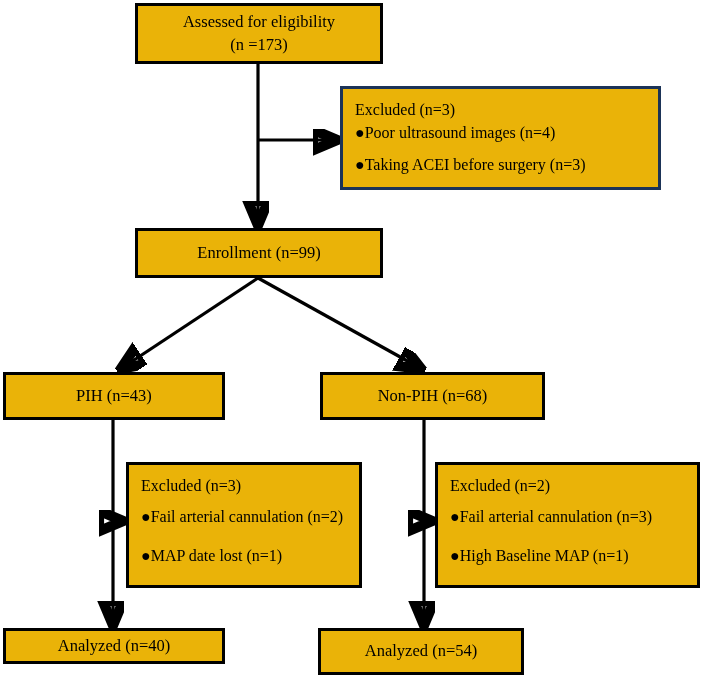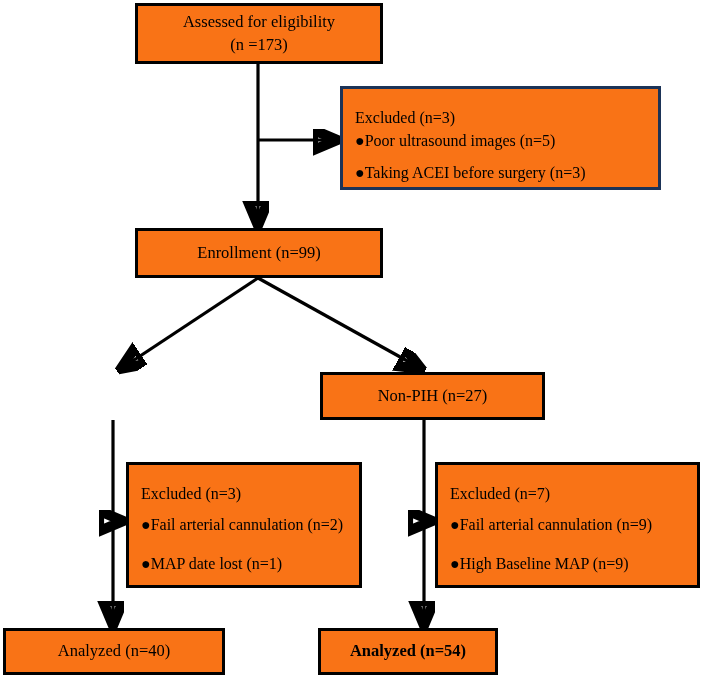--- a/index.html
+++ b/index.html
@@ -12,38 +12,38 @@
     width: 709px;
     height: 678px;
     background: #ffffff;
     font-family: "Liberation Serif", "DejaVu Serif", serif;
     color: #000000;
     overflow: hidden;
   }
   .node {
     position: absolute;
     box-sizing: border-box;
-    background: #f97316;
+    background: #eab308;
     border: 3px solid #000000;
     display: flex;
     flex-direction: column;
     justify-content: center;
   }
   .node.centered {
     align-items: center;
     text-align: center;
   }
   .node-line {
     font-size: 16.5px;
     line-height: 1.35;
     white-space: nowrap;
   }
   .node.listbox {
     align-items: flex-start;
-    padding: 18px 0 10px 12px;
+    padding: 10px 0 10px 12px;
     justify-content: flex-start;
   }
   .node.listbox .node-line {
     font-size: 16px;
   }
   .node.listbox .head-line {
     margin-bottom: 9px;
   }
   .node.listbox .bullet-line {
     margin-bottom: 18px;
@@ -104,46 +104,49 @@
     <line x1="424" y1="521" x2="431" y2="521" marker-end="url(#arrowhead)"></line>
   </svg>
 
   <div class="node centered" id="node-assessed" style="left:135px; top:3px; width:248px; height:61px;">
     <div class="node-line">Assessed for eligibility</div>
     <div class="node-line">(n =173)</div>
   </div>
 
   <div class="node listbox" id="excluded-top" style="left:340px; top:86px; width:321px; height:104px;">
     <div class="node-line head-line">Excluded (n=3)</div>
-    <div class="node-line bullet-line">●Poor ultrasound images (n=5)</div>
+    <div class="node-line bullet-line">●Poor ultrasound images (n=4)</div>
     <div class="node-line bullet-line">●Taking ACEI before surgery (n=3)</div>
   </div>
 
   <div class="node centered" id="node-enrollment" style="left:135px; top:228px; width:248px; height:50px;align-items:center;">
     <div class="node-line">Enrollment (n=99)</div>
   </div>
 
+  <div class="node centered" id="node-pih" style="left:3px; top:372px; width:222px; height:48px;">
+    <div class="node-line">PIH (n=43)</div>
+  </div>
 
   <div class="node centered" id="node-non-pih" style="left:320px; top:372px; width:225px; height:48px;">
-    <div class="node-line">Non-PIH (n=27)</div>
+    <div class="node-line">Non-PIH (n=68)</div>
   </div>
 
   <div class="node listbox" id="excluded-left" style="left:126px; top:462px; width:236px; height:126px;">
     <div class="node-line head-line">Excluded (n=3)</div>
     <div class="node-line bullet-line">●Fail arterial cannulation (n=2)</div>
     <div class="node-line bullet-line">●MAP date lost (n=1)</div>
   </div>
 
   <div class="node listbox" id="excluded-right" style="left:435px; top:462px; width:265px; height:126px;">
-    <div class="node-line head-line">Excluded (n=7)</div>
-    <div class="node-line bullet-line">●Fail arterial cannulation (n=9)</div>
-    <div class="node-line bullet-line">●High Baseline MAP (n=9)</div>
+    <div class="node-line head-line">Excluded (n=2)</div>
+    <div class="node-line bullet-line">●Fail arterial cannulation (n=3)</div>
+    <div class="node-line bullet-line">●High Baseline MAP (n=1)</div>
   </div>
 
-  <div class="node centered" id="node-analyzed-left" style="left:3px; top:628px; width:222px; height:47px;">
+  <div class="node centered" id="node-analyzed-left" style="left:3px; top:628px; width:222px; height:36px;">
     <div class="node-line">Analyzed (n=40)</div>
   </div>
 
-  <div class="node centered" id="node-analyzed-right" style="left:318px; top:628px; width:180px; height:47px;font-weight:bold;">
+  <div class="node centered" id="node-analyzed-right" style="left:318px; top:628px; width:206px; height:47px;">
     <div class="node-line">Analyzed (n=54)</div>
   </div>
 
 </div>
 
 </body></html>

